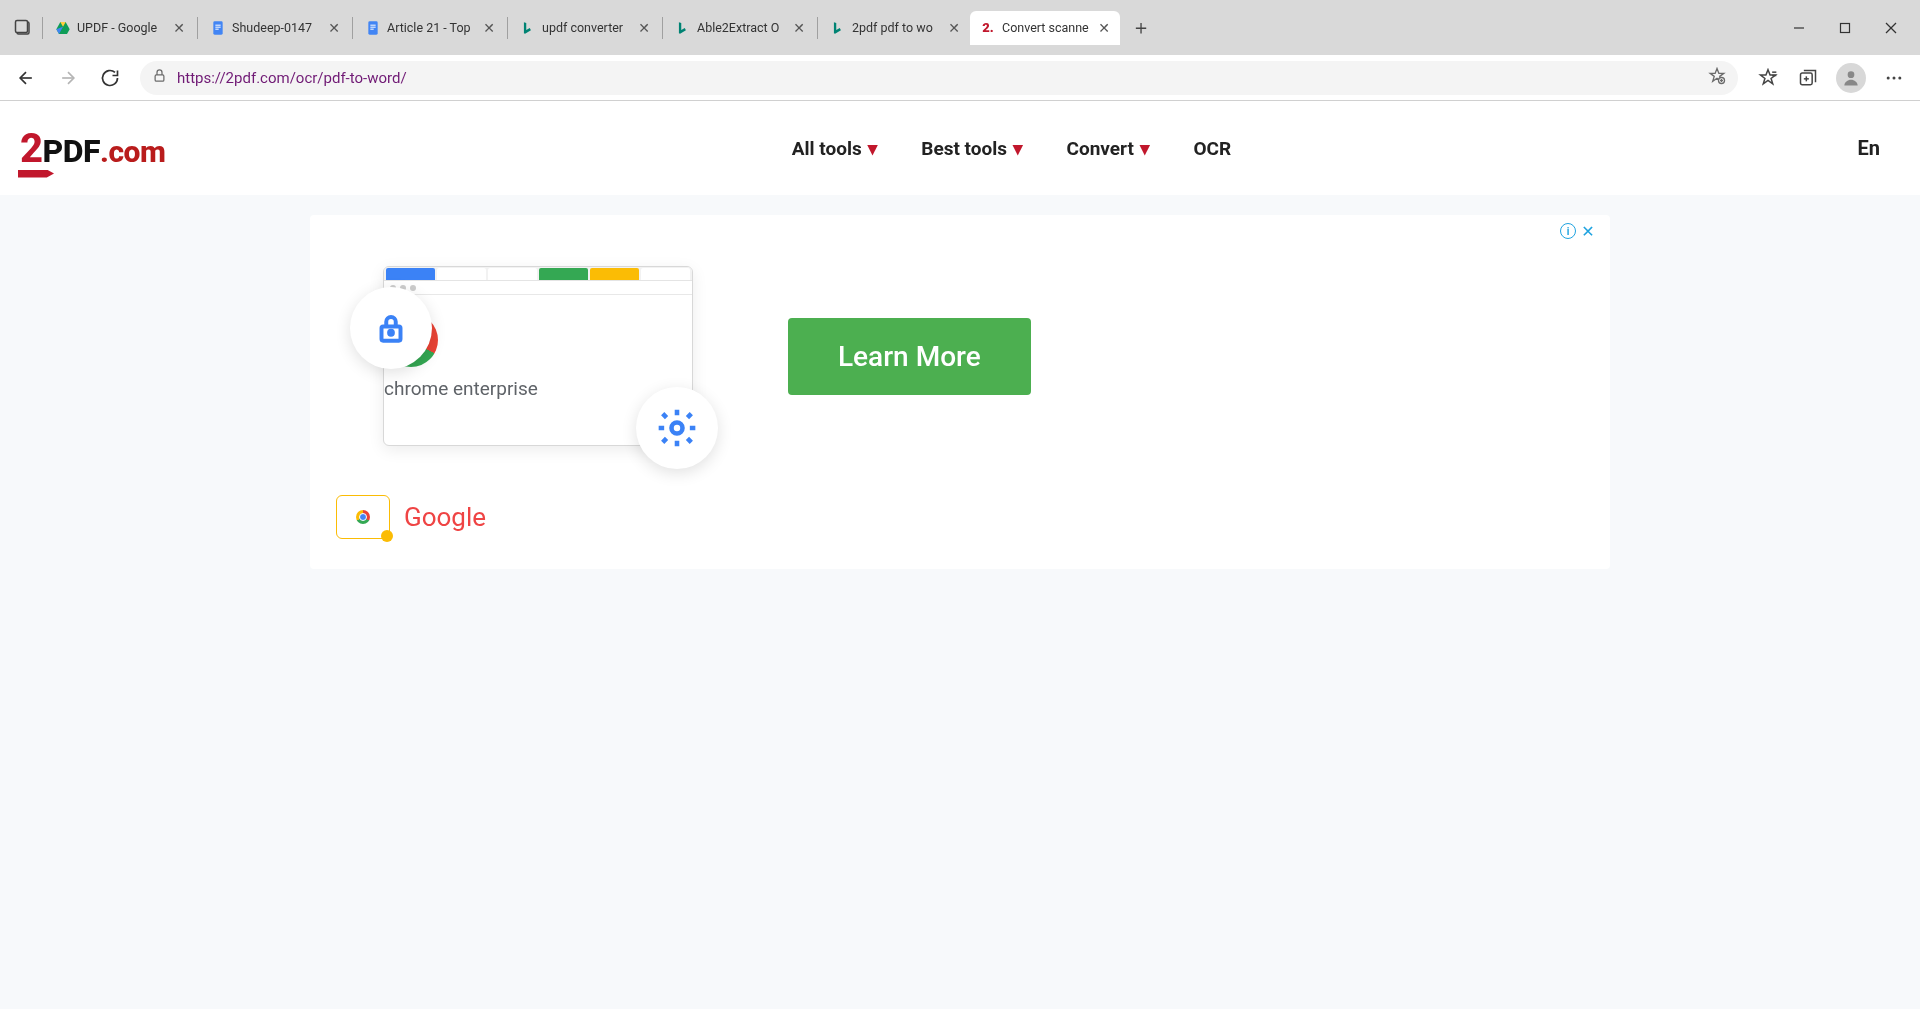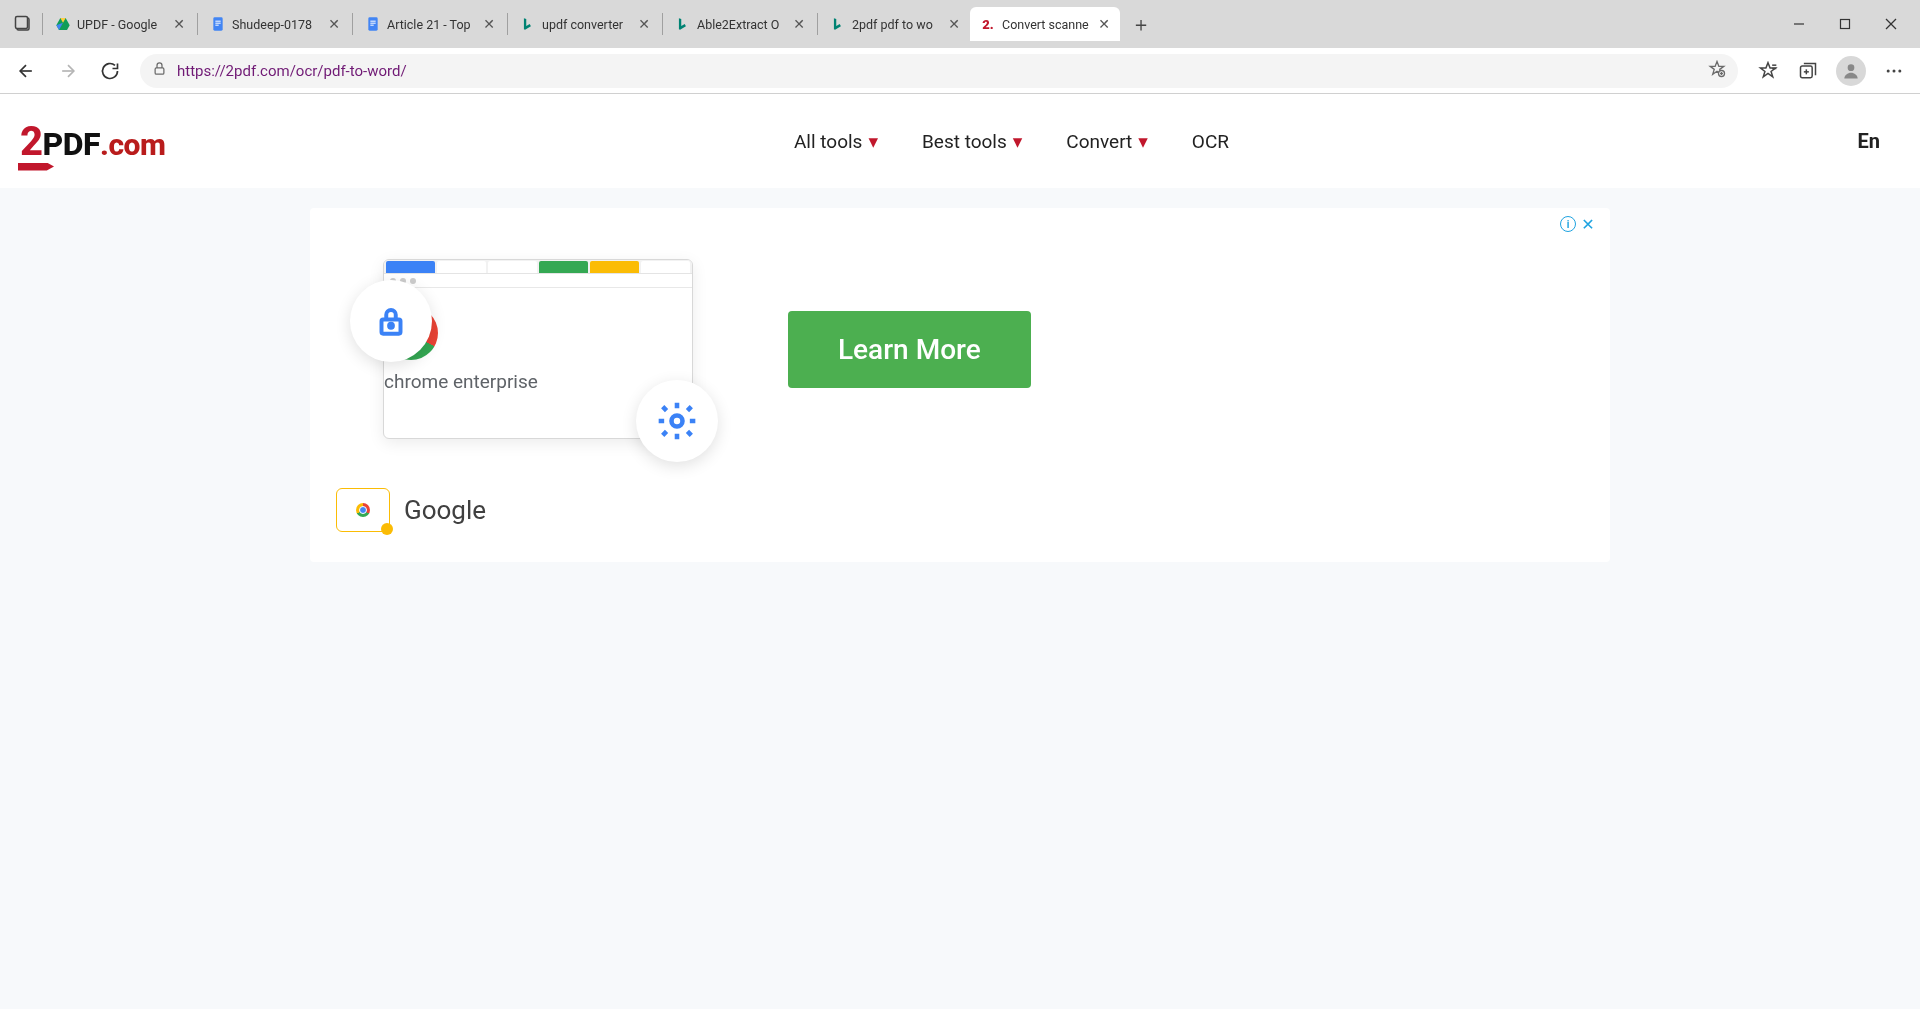--- a/index.html
+++ b/index.html
@@ -1,20 +1,20 @@
 <!DOCTYPE html>
 <html><head>
 <meta charset="utf-8">
 <style>
 * { margin: 0; padding: 0; box-sizing: border-box; font-family: -apple-system, BlinkMacSystemFont, "Segoe UI", Roboto, Arial, sans-serif; }
 html, body { width: 100%; height: 100%; background: #e9e9e9; }
 
 
 .browser-chrome { background: #d9d9d9; }
-.tab-strip { display: flex; align-items: center; height: 48px; padding: 0 6px; gap: 0; }
+.tab-strip { display: flex; align-items: center; height: 55px; padding: 0 6px; gap: 0; }
 .tab-strip .app-icon { width: 34px; height: 34px; display: flex; align-items: center; justify-content: center; }
 .tab-separator { width: 1px; height: 22px; background: #a0a0a0; margin: 0 2px; }
 .tab { display: flex; align-items: center; height: 34px; padding: 0 8px 0 10px; max-width: 180px; min-width: 150px; font-size: 12.5px; color: #333; cursor: pointer; border-radius: 6px 6px 0 0; gap: 6px; position: relative; }
 .tab.active { background: #ffffff; }
 .tab .tab-favicon { width: 16px; height: 16px; flex-shrink: 0; display: flex; align-items: center; justify-content: center; }
 .tab .tab-title { white-space: nowrap; overflow: hidden; text-overflow: ellipsis; flex: 1; }
 .tab .tab-close { width: 16px; height: 16px; display: flex; align-items: center; justify-content: center; color: #555; font-size: 14px; border-radius: 2px; flex-shrink: 0; }
 .new-tab-btn { width: 30px; height: 30px; display: flex; align-items: center; justify-content: center; color: #444; font-size: 20px; cursor: pointer; margin-left: 6px; border-radius: 4px; }
 .window-controls { margin-left: auto; display: flex; }
 .window-controls div { width: 46px; height: 34px; display: flex; align-items: center; justify-content: center; color: #333; cursor: pointer; }
@@ -36,21 +36,21 @@
 .page-scroll::-webkit-scrollbar { width: 16px; }
 .page-scroll::-webkit-scrollbar-track { background: #f0f0f0; }
 .page-scroll::-webkit-scrollbar-thumb { background: #c0c0c0; border-radius: 8px; border: 3px solid #f0f0f0; }
 
 .site-header { background: #fff; height: 94px; display: flex; align-items: center; padding: 0 40px 0 20px; }
 .logo { display: flex; align-items: baseline; font-weight: 800; font-size: 32px; color: #111; letter-spacing: -0.5px; }
 .logo .two { color: #c1172c; font-size: 40px; position: relative; }
 .logo .two::after { content: ""; position: absolute; left: -2px; bottom: -6px; width: 36px; height: 8px; background: #c1172c; clip-path: polygon(0 0, 80% 0, 100% 50%, 80% 100%, 0 100%, 0 0); }
 .logo .com { color: #b91c1c; font-size: 30px; }
 .nav { display: flex; gap: 44px; margin: 0 auto; }
-.nav-item { font-size: 19px; font-weight: 400; color: #222; display: flex; align-items: center; gap: 6px; cursor: pointer; }
+.nav-item { font-size: 19px; font-weight: 700; color: #222; display: flex; align-items: center; gap: 6px; cursor: pointer; }
 .nav-item .chev { color: #c1172c; }
 .lang { font-size: 20px; font-weight: 700; color: #222; cursor: pointer; }
 
 .hero { text-align: center; padding: 54px 20px 40px; }
 .hero h1 { font-size: 56px; font-weight: 800; color: #2a323d; letter-spacing: 0.5px; }
 .hero p { margin-top: 28px; font-size: 25px; color: #2f3742; }
 
 .ad-card { background: #fff; margin: 20px auto 60px; width: 1300px; max-width: 94%; border-radius: 4px; padding: 16px 18px 30px; position: relative; }
 .ad-badges { position: absolute; right: 14px; top: 8px; display: flex; gap: 4px; }
 .ad-badges span { width: 16px; height: 16px; display: flex; align-items: center; justify-content: center; font-size: 13px; cursor: pointer; }
@@ -78,21 +78,21 @@
 
 .ad-mid { flex: 1; }
 .ad-mid h2 { font-size: 44px; font-weight: 800; color: #111; line-height: 1.25; }
 .ad-cta { background: #4caf50; color: #fff; font-size: 28px; font-weight: 500; padding: 22px 50px; border: none; border-radius: 4px; cursor: pointer; }
 
 .ad-footer { display: flex; align-items: center; gap: 14px; margin-top: 24px; padding-left: 8px; }
 .ce-thumb { width: 54px; height: 44px; border: 1px solid #fbbc05; border-radius: 6px; position: relative; display:flex; align-items:center; justify-content:center; }
 .ce-thumb .mini-chrome { width: 14px; height: 14px; border-radius:50%; background: conic-gradient(#ea4335 0 120deg, #34a853 120deg 240deg, #fbbc05 240deg 360deg); position:relative; }
 .ce-thumb .mini-chrome::after { content:""; position:absolute; inset:3px; background:#4285f4; border:1.5px solid #fff; border-radius:50%; }
 .ce-thumb .mini-gear { position:absolute; right:-4px; bottom:-4px; width:12px; height:12px; border-radius:50%; background:#fbbc05; }
-.ad-footer .g-label { font-size: 26px; color: #404040; }
+.ad-footer .g-label { font-size: 26px; color: #ef4444; }
 
 
 </style>
 </head>
 <body>
 
 <div class="browser-chrome">
   <div class="tab-strip">
     <div class="app-icon">
       <svg width="18" height="18" viewBox="0 0 24 24" fill="none" stroke="#444" stroke-width="2">
@@ -117,21 +117,21 @@
 
     <div class="tab">
       <span class="tab-favicon">
         <svg viewBox="0 0 24 24" width="16" height="16">
             <rect x="5" y="2" width="14" height="20" rx="2" fill="#4285f4"></rect>
             <rect x="8" y="7" width="8" height="1.5" fill="#fff"></rect>
             <rect x="8" y="10" width="8" height="1.5" fill="#fff"></rect>
             <rect x="8" y="13" width="5" height="1.5" fill="#fff"></rect>
           </svg>
       </span>
-      <span class="tab-title">Shudeep-0178</span>
+      <span class="tab-title">Shudeep-0147</span>
       <span class="tab-close">✕</span>
     </div>
     <div class="tab-separator"></div>
 
     <div class="tab">
       <span class="tab-favicon">
         <svg viewBox="0 0 24 24" width="16" height="16">
             <rect x="5" y="2" width="14" height="20" rx="2" fill="#4285f4"></rect>
             <rect x="8" y="7" width="8" height="1.5" fill="#fff"></rect>
             <rect x="8" y="10" width="8" height="1.5" fill="#fff"></rect>

